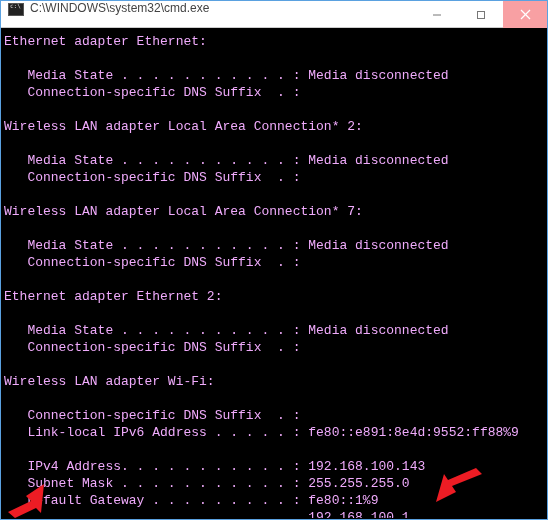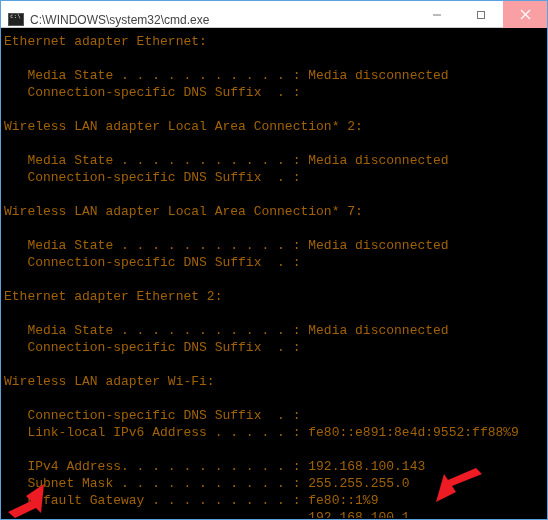--- a/index.html
+++ b/index.html
@@ -17,21 +17,21 @@
     top: 0;
     width: 548px;
     height: 520px;
     border: 1px solid #5aa1e0;
     background: #000;
   }
   .titlebar {
     height: 27px;
     background: #fff;
     display: flex;
-    align-items: flex-end;
+    align-items: flex-start;
     border-bottom: 1px solid #ccc;
   }
   .titlebar .icon-box {
     width: 18px;
     height: 16px;
     margin: 0 5px 0 6px;
     display: flex;
     align-items: center;
     justify-content: center;
   }
@@ -77,21 +77,21 @@
     color: #fff;
   }
   .winbtn svg { display: block; }
   .console {
     position: absolute;
     left: 1px;
     right: 1px;
     top: 28px;
     bottom: 1px;
     background: #000;
-    color: #a16207;
+    color: #f0abfc;
     font-family: Consolas, "Courier New", monospace;
     font-size: 13px;
     line-height: 17px;
     padding: 4px 0 11px 2px;
     white-space: pre;
     overflow: hidden;
   }
   .console .line { display: block; }
   
   .arrow {

